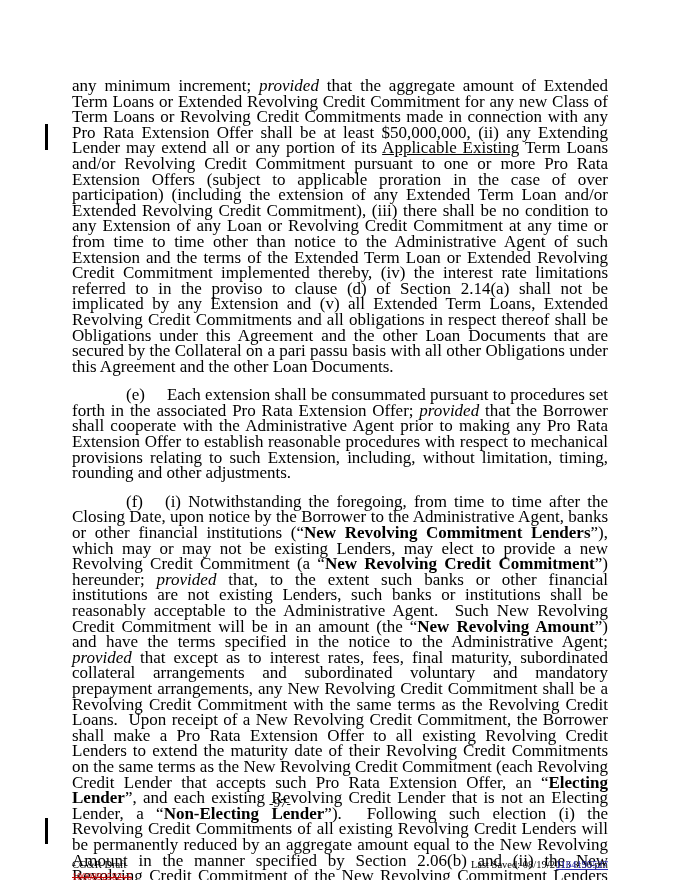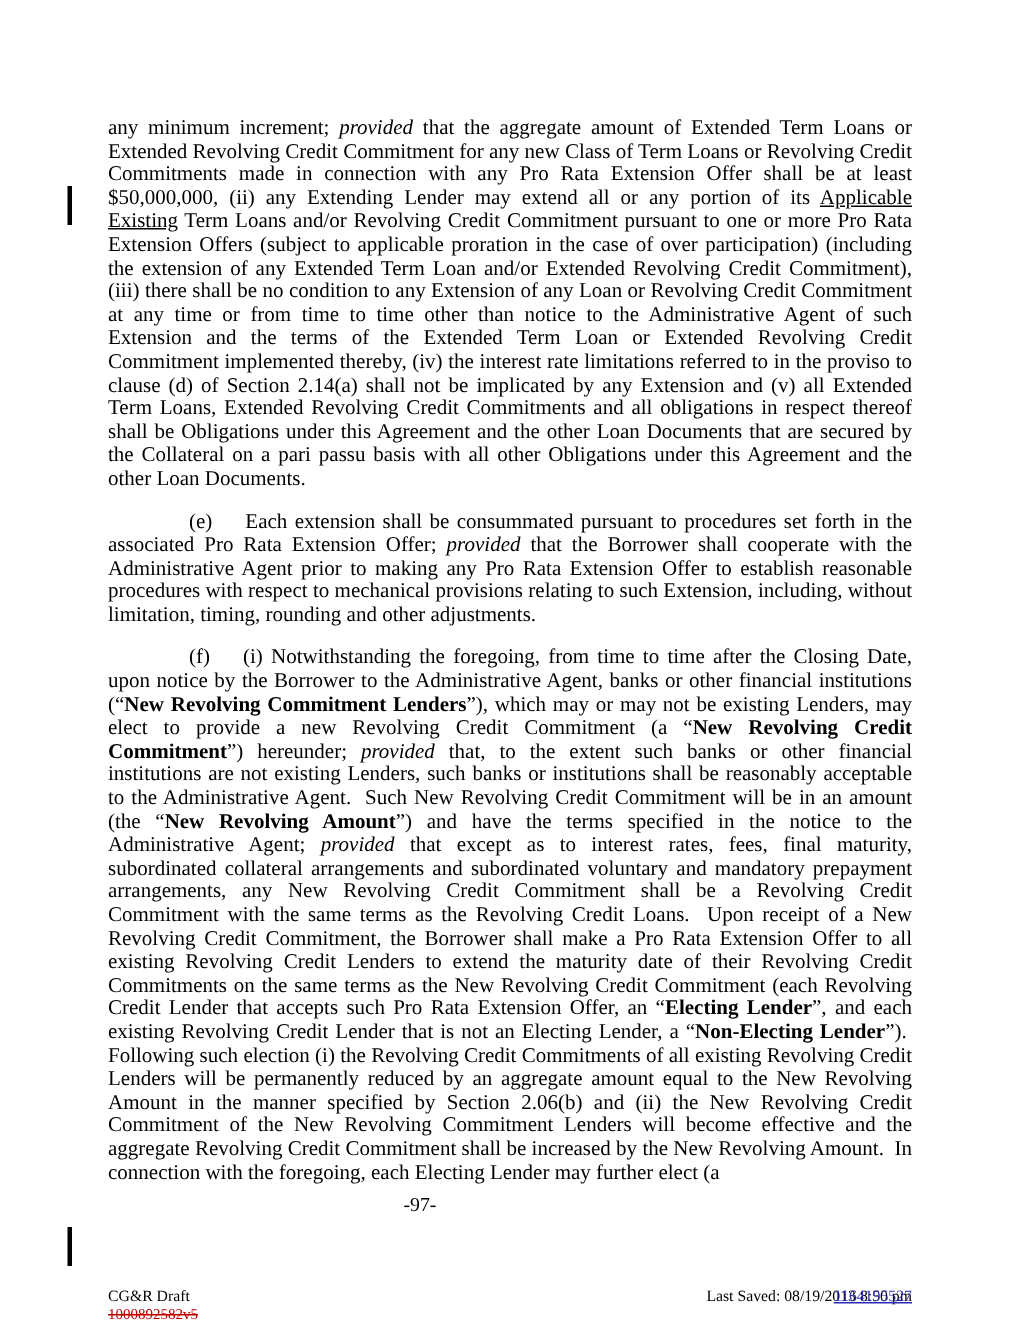--- a/index.html
+++ b/index.html
@@ -24,21 +24,21 @@
     background: #ffffff;
   }
   .content {
     position: absolute;
     left: 72px;
     top: 78px;
     width: 536px;
   }
   p {
     margin: 0 0 0 0;
-    font-size: 14px;
+    font-size: 17px;
     line-height: 15.6px;
     text-align: justify;
     text-justify: inter-word;
     hyphens: none;
   }
   p.para {
     margin-bottom: 13px;
   }
   .tab {
     display: inline-block;

